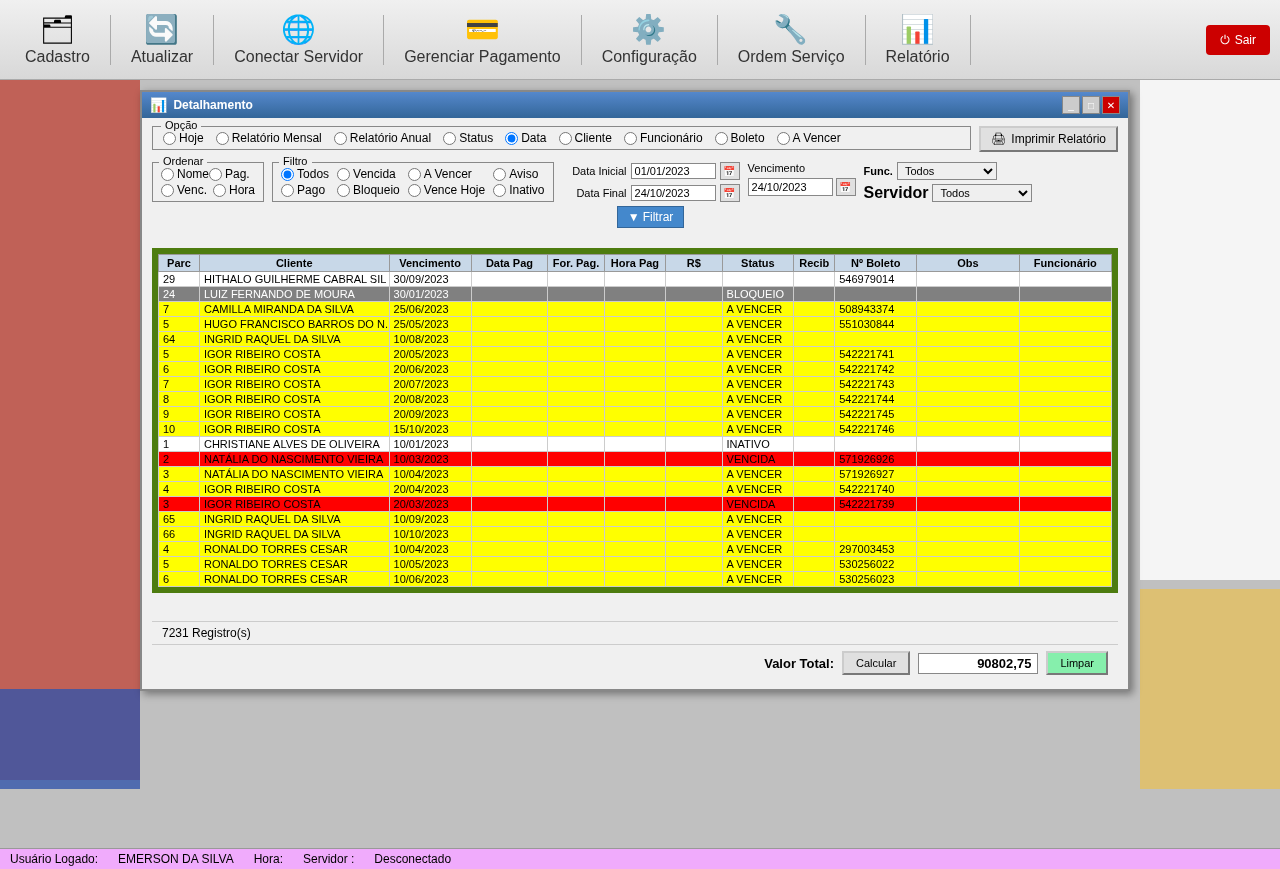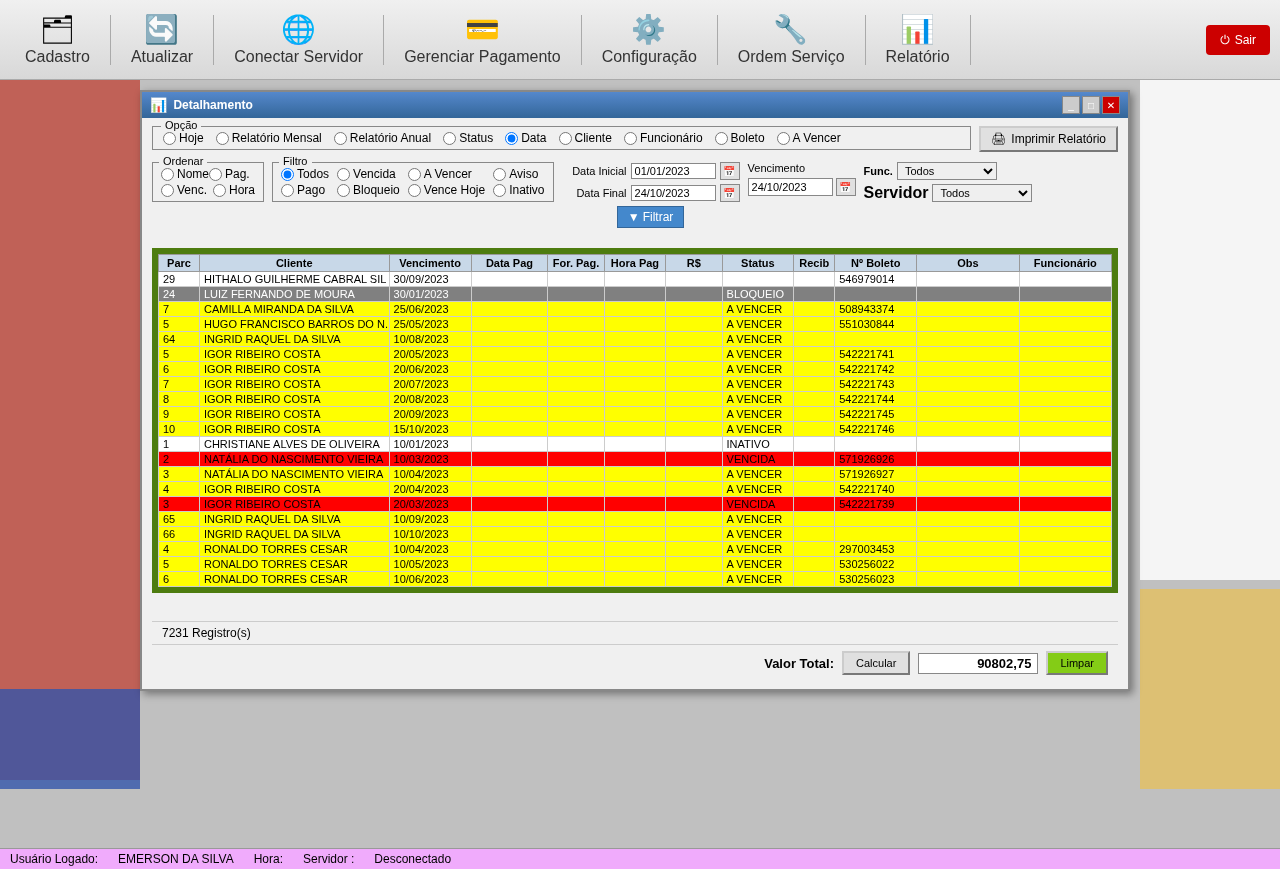--- a/index.html
+++ b/index.html
@@ -59,21 +59,21 @@
     .row-white { background: white; }
 
     
     .table-scroll { max-height: 440px; overflow-y: auto; overflow-x: hidden; }
 
     
     .bottom-bar { display: flex; align-items: center; justify-content: flex-end; padding: 6px 10px; gap: 8px; border-top: 1px solid #ccc; }
     .valor-total-label { font-weight: bold; font-size: 13px; }
     .calcular-btn { background: #e0e0e0; border: 2px outset #ccc; padding: 4px 12px; cursor: pointer; font-size: 11px; }
     .total-input { border: 1px solid #888; padding: 2px 6px; font-size: 13px; font-weight: bold; width: 120px; text-align: right; background: white; }
-    .limpar-btn { background: #84cc16; border: 2px outset #ccc; padding: 4px 12px; cursor: pointer; font-size: 11px; }
+    .limpar-btn { background: #86efac; border: 2px outset #ccc; padding: 4px 12px; cursor: pointer; font-size: 11px; }
 
     
     .statusbar { background: #f0abfc; border-top: 1px solid #999; padding: 3px 10px; display: flex; gap: 20px; font-size: 11px; position: absolute; bottom: 0; left: 0; right: 0; }
 
     
     .reg-count { padding: 4px 10px; font-size: 11px; border-top: 1px solid #ccc; margin-top: 28px; }
 
     
     .col-parc { width: 40px; }
     .col-cliente { width: 185px; }

